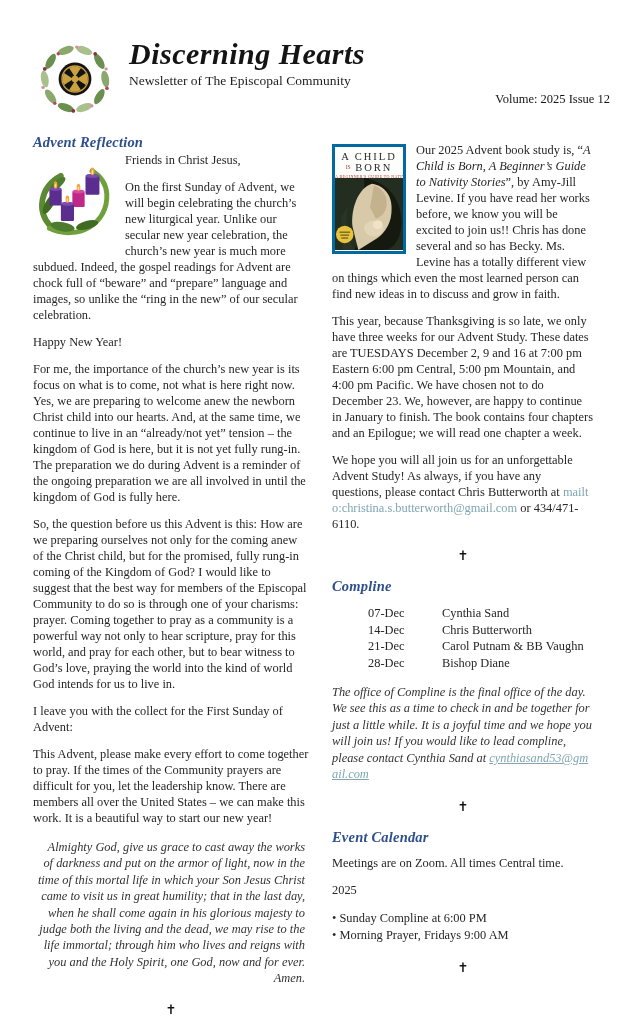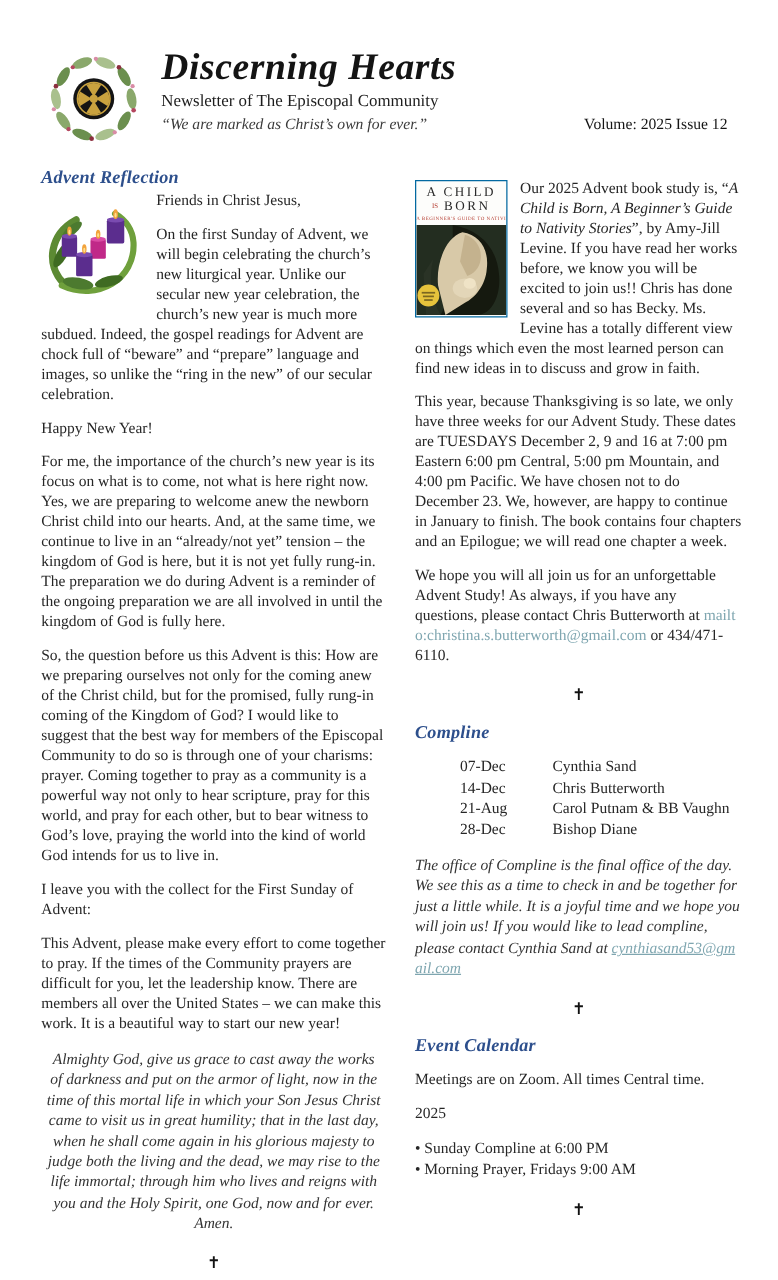--- a/index.html
+++ b/index.html
@@ -7,21 +7,21 @@
   .page {
     position: relative;
     width: 622px; height: 1024px;
     margin: 0 auto;
     background: #fff;
     font-family: "Liberation Serif", serif;
     color: #262626;
     overflow: hidden;
   }
   
-  .header { display: flex; padding: 36px 40px 0 33px; }
+  .header { display: flex; padding: 36px 12px 0 33px; }
   .logo-wrap { width: 84px; height: 86px; flex: 0 0 auto; margin-right: 12px; }
   .title-block { flex: 1; padding-top: 2px; }
   .nl-title {
     font-size: 30px; font-weight: bold; font-style: italic;
     color: #141414; letter-spacing: 0.5px; line-height: 1.05;
   }
   .nl-subtitle { font-size: 13.5px; color: #1d1d1d; margin-top: 3px; }
   .motto-row { display: flex; align-items: baseline; margin-top: 3px; }
   .nl-motto { font-size: 12.5px; font-style: italic; color: #3a3a3a; }
   .nl-volume { margin-left: auto; font-size: 12.5px; color: #141414; }
@@ -31,39 +31,39 @@
   .col-right { flex: 1; min-width: 0; }
   h2.section {
     font-size: 14.5px; font-weight: bold; font-style: italic;
     color: #2d4f8c; margin-bottom: 1px; letter-spacing: 0.2px;
   }
   .byline { font-size: 11.5px; font-style: italic; color: #4a6f9f; margin-bottom: 9px; }
   p.body { font-size: 12.4px; line-height: 1.29; margin-bottom: 11px; }
   .float-img { float: left; margin: 2px 10px 2px 0; }
   .collect {
     font-size: 12.4px; line-height: 1.32; font-style: italic;
-    text-align: center; color: #333; margin: 13px 4px 0 4px;
+    text-align: right; color: #333; margin: 13px 4px 0 4px;
   }
   .ornament { text-align: center; font-size: 13px; color: #111; margin: 16px 0 14px 0; }
   a.mail-link { color: #7fa6b0; text-decoration: none; word-break: break-all; }
   a.mail-link.u { text-decoration: underline; }
   
   .sched { margin: 10px 0 12px 0; }
   .sched-row { display: flex; font-size: 12.4px; line-height: 1.35; }
   .sched-date { width: 74px; flex: 0 0 auto; margin-left: 36px; }
   .note { font-size: 12.4px; line-height: 1.33; font-style: italic; color: #333; margin-bottom: 2px; }
   
   .year-line { font-size: 12.4px; margin: 12px 0 12px 0; }
   ul.events { list-style: none; }
   ul.events li { font-size: 12.4px; line-height: 1.37; }
   ul.events li::before { content: "• "; }
   
   .cover {
     width: 74px; height: 110px; float: left; margin: 2px 10px 3px 0;
-    border: 1px solid #0369a1; background: #fdfdfb; position: relative;
+    border: 3px solid #0369a1; background: #fdfdfb; position: relative;
     font-family: "Liberation Serif", serif; overflow: hidden;
   }
   .cover-t1 { text-align: center; font-size: 10.5px; letter-spacing: 2px; color: #2a2a2a; margin-top: 4px; }
   .cover-t2 { text-align: center; font-size: 10.5px; letter-spacing: 2px; color: #2a2a2a; }
   .cover-t2 .is { color: #b43a2e; font-size: 5.5px; letter-spacing: 0; vertical-align: 2px; }
   .cover-sub { text-align: center; font-size: 4px; color: #b43a2e; letter-spacing: 0.4px; white-space: nowrap; overflow: hidden; margin-top: 1px; }
   .cover-photo { position: absolute; left: 0; right: 0; bottom: 0; height: 74px; }
   .spacer8 { height: 8px; }
 </style>
 </head>
@@ -104,21 +104,20 @@
           <path d="M50,48 L43,37 Q50,33 57,37 Z" transform="rotate(180 50 50)"></path>
           <path d="M50,48 L43,37 Q50,33 57,37 Z" transform="rotate(270 50 50)"></path>
           <circle cx="50" cy="50" r="4"></circle>
         </g>
       </svg>
     </div>
     <div class="title-block">
       <div class="nl-title">Discerning Hearts</div>
       <div class="nl-subtitle">Newsletter of The Episcopal Community</div>
       <div class="motto-row">
-        <span class="nl-motto">“We are marked as Christ’s own for ever.”</span>
         <span class="nl-volume">Volume: 2025 Issue 12</span>
       </div>
     </div>
   </div>
 
   <div class="columns">
 
     <div class="col-left">
       <h2 class="section">Advent Reflection</h2>
 
@@ -204,21 +203,21 @@
       <div class="sched">
         <div class="sched-row">
           <span class="sched-date">07-Dec</span>
           <span>Cynthia Sand</span>
         </div>
         <div class="sched-row">
           <span class="sched-date">14-Dec</span>
           <span>Chris Butterworth</span>
         </div>
         <div class="sched-row">
-          <span class="sched-date">21-Aug</span>
+          <span class="sched-date">21-Dec</span>
           <span>Carol Putnam &amp; BB Vaughn</span>
         </div>
         <div class="sched-row">
           <span class="sched-date">28-Dec</span>
           <span>Bishop Diane</span>
         </div>
       </div>
       <p class="note"><span>The office of Compline is the final office of the day.  We see this as a time to check in and be together for just a little while. It is a joyful time and we hope you will join us!  If you would like to lead compline, please contact Cynthia Sand at </span><a href="#" class="mail-link u">cynthiasand53@gmail.com</a></p>
 
       <div class="ornament">✝</div>

